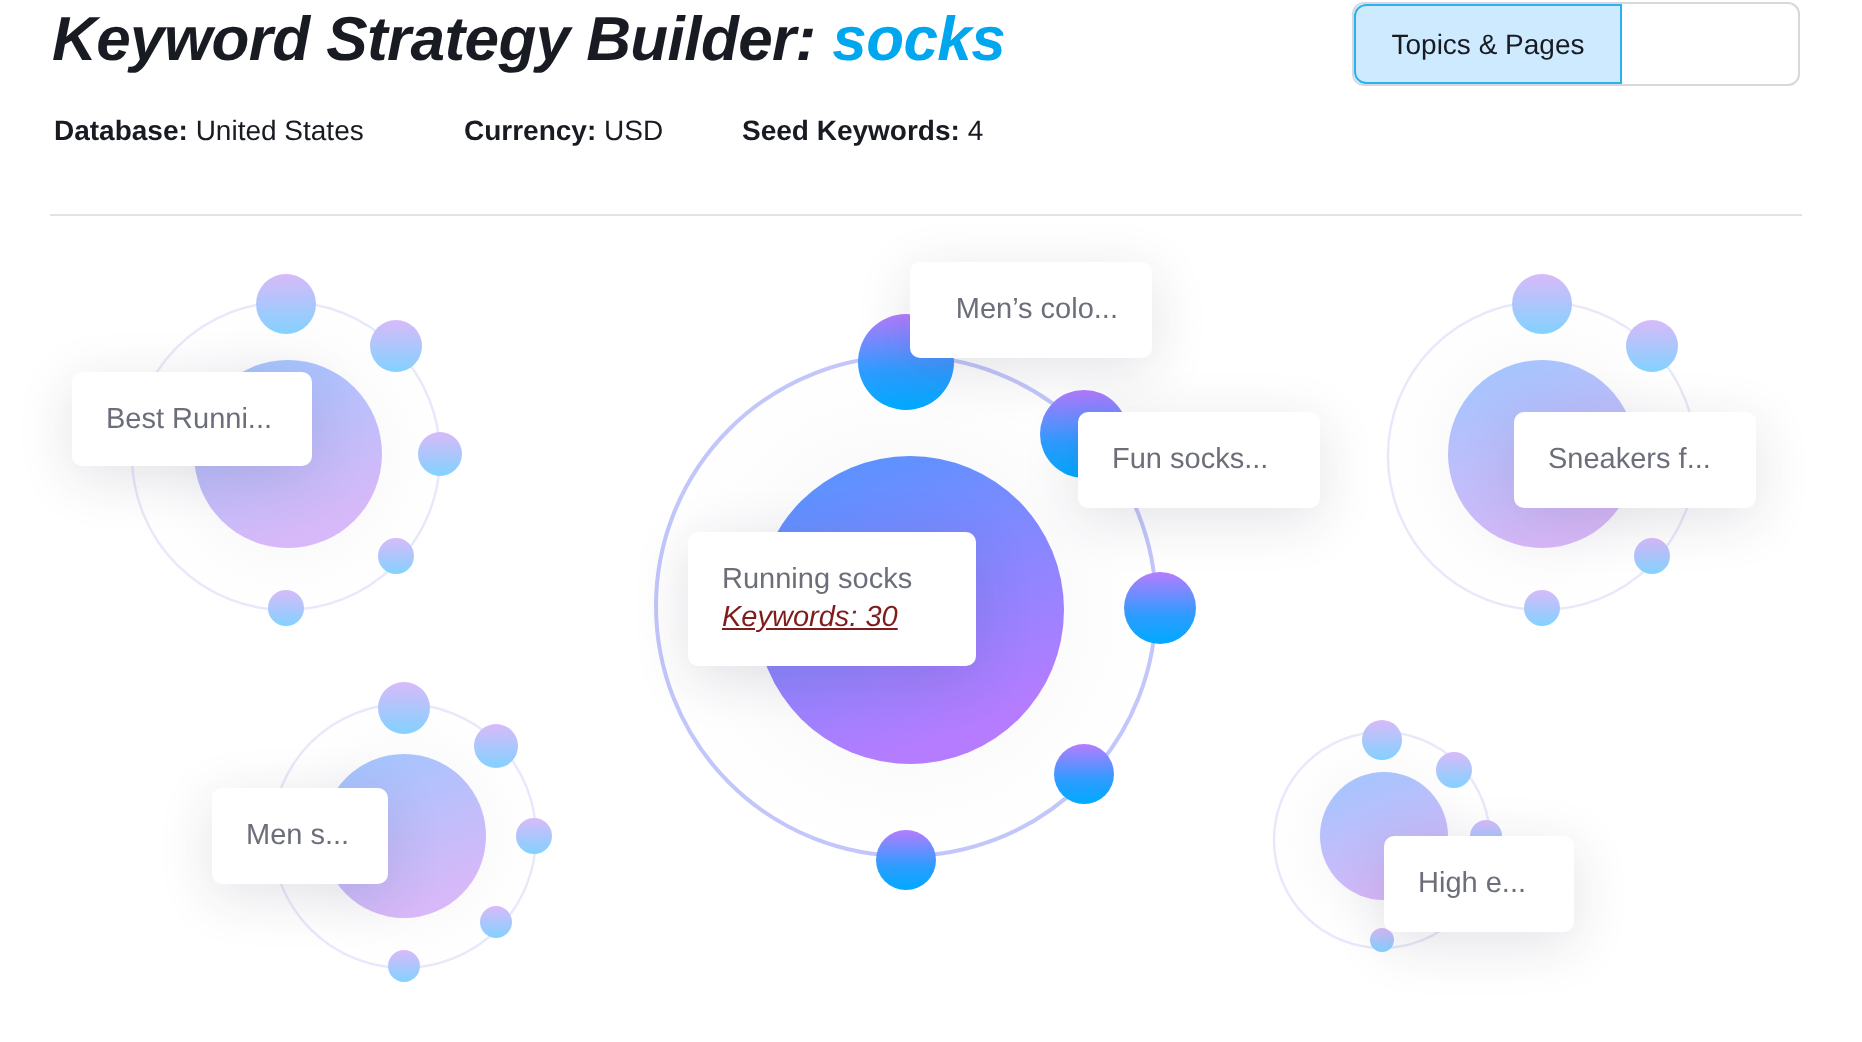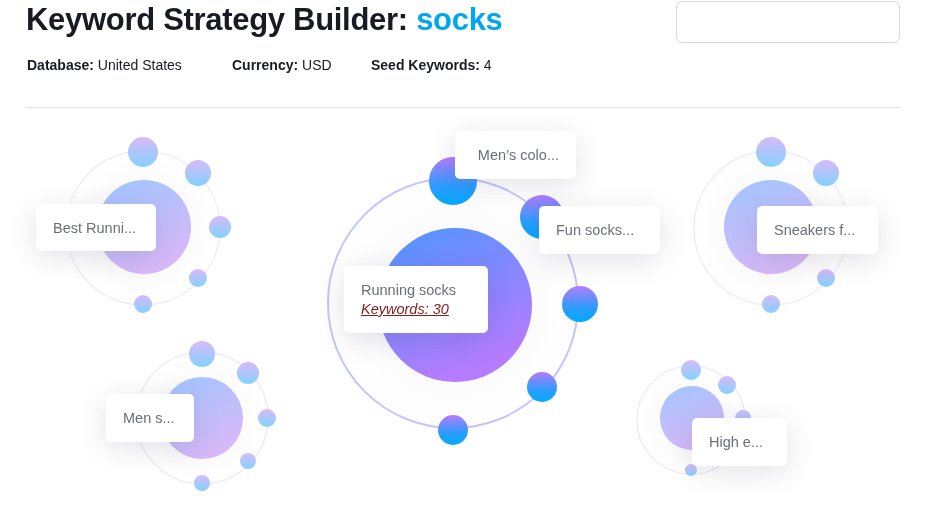--- a/index.html
+++ b/index.html
@@ -1,17 +1,17 @@
 <!DOCTYPE html>
 <html><head>
 <meta charset="utf-8">
 <style>
   html, body { margin:0; padding:0; background:#ffffff; }
   body { width:931px; height:521px; position:relative; overflow:hidden; font-family:"Liberation Sans", "DejaVu Sans", sans-serif; color:#191b23; }
-  .title { position:absolute; left:26px; top:2px; font-size:31px; font-weight:700; letter-spacing:-0.3px; white-space:nowrap; }
+  .title { position:absolute; left:26px; top:2px; font-size:31px; font-weight:700; letter-spacing:-0.3px; white-space:nowrap;font-style:italic; }
   .title .kw { color:#00a7ef; }
   .meta { position:absolute; top:57px; font-size:14px; color:#191b23; white-space:nowrap; }
   .meta b { font-weight:700; }
   .toggle { position:absolute; left:676px; top:1px; width:224px; height:42px; border:1px solid #d6d8de; border-radius:6px; display:flex; box-sizing:border-box; overflow:hidden; background:#fff; }
   .toggle .opt { flex:1; display:flex; align-items:center; justify-content:center; font-size:14px; color:#191b23; cursor:pointer; }
   .toggle .opt.active { background:#cdeafe; border:1px solid #2bb0f0; border-radius:6px 0 0 6px; flex:0 0 134px; box-sizing:border-box; }
   .divider { position:absolute; left:25px; top:107px; width:876px; height:1px; background:#e2e3e8; }
   #viz { position:absolute; left:0; top:0; width:931px; height:521px; }
   .card { position:absolute; background:#fff; border-radius:5px; box-shadow:0 6px 28px rgba(40,40,70,0.13); color:#6c6e79; font-size:14.5px; display:flex; flex-direction:column; justify-content:center; padding:0 17px; box-sizing:border-box; white-space:nowrap; cursor:pointer; }
   .card .sub { font-style:italic; color:#7f1d1d; margin-top:3px;text-decoration:underline; }
@@ -19,20 +19,21 @@
 </head>
 <body>
 
 <div class="title"><span>Keyword Strategy Builder: </span><span class="kw">socks</span></div>
 
 <div class="meta" style="left:27px"><b>Database:</b> <span>United States</span></div>
 <div class="meta" style="left:232px"><b>Currency:</b> <span>USD</span></div>
 <div class="meta" style="left:371px"><b>Seed Keywords:</b> <span>4</span></div>
 
 <div class="toggle">
+  <div class="opt active">Topics &amp; Pages</div>
 </div>
 
 <div class="divider"></div>
 
 <svg id="viz" xmlns="http://www.w3.org/2000/svg">
   <defs>
     <linearGradient id="gBig" x1="0" y1="0" x2="0.4" y2="1">
       <stop offset="0" stop-color="#4f95ff"></stop>
       <stop offset="1" stop-color="#b57cff"></stop>
     </linearGradient>
@@ -100,21 +101,21 @@
         <circle cx="692" cy="418" r="32" fill="url(#gBigLight)"></circle>
         <circle cx="691" cy="370" r="10" fill="url(#gSatLight)"></circle>
         <circle cx="727" cy="385" r="9" fill="url(#gSatLight)"></circle>
         <circle cx="743" cy="418" r="8" fill="url(#gSatLight)"></circle>
         <circle cx="691" cy="470" r="6" fill="url(#gSatLight)"></circle>
       </g>
     </g>
 </svg>
 
 <div id="cards">
-    <div class="card" style="left: 36px; top: 204px; width: 120px; height: 47px;">
+    <div class="card" style="left: 36px; top: 186px; width: 120px; height: 47px;">
       <span>Best Runni...</span>
     </div>
     <div class="card" style="left: 344px; top: 266px; width: 144px; height: 67px;">
       <span>Running socks</span>
       <span class="sub">Keywords: 30</span>
     </div>
     <div class="card" style="left: 455px; top: 131px; width: 121px; height: 48px; text-align: right;">
       <span>Men’s colo...</span>
     </div>
     <div class="card" style="left: 539px; top: 206px; width: 121px; height: 48px;">

